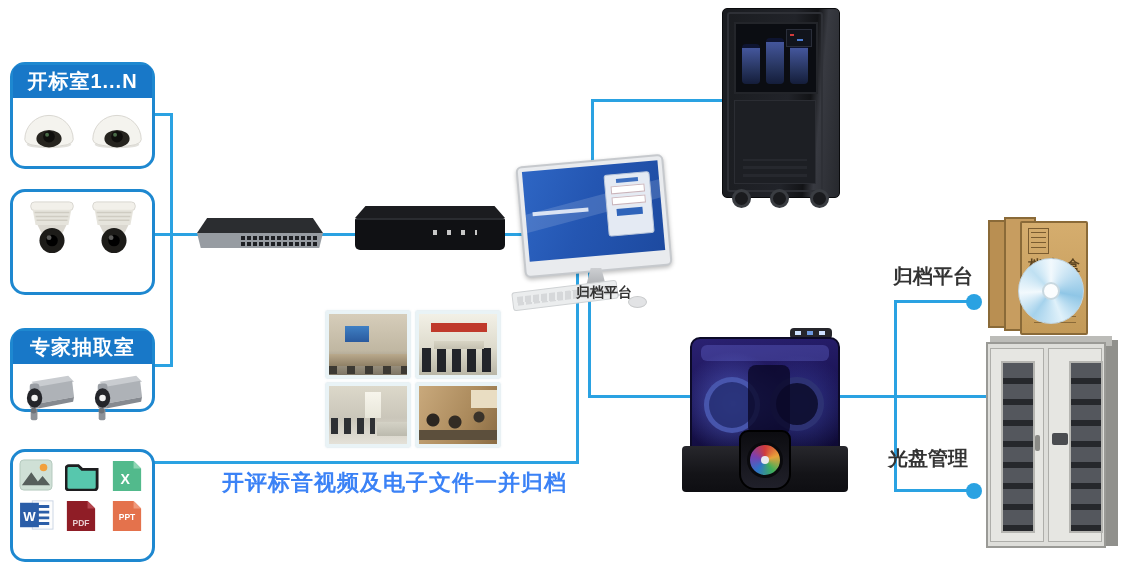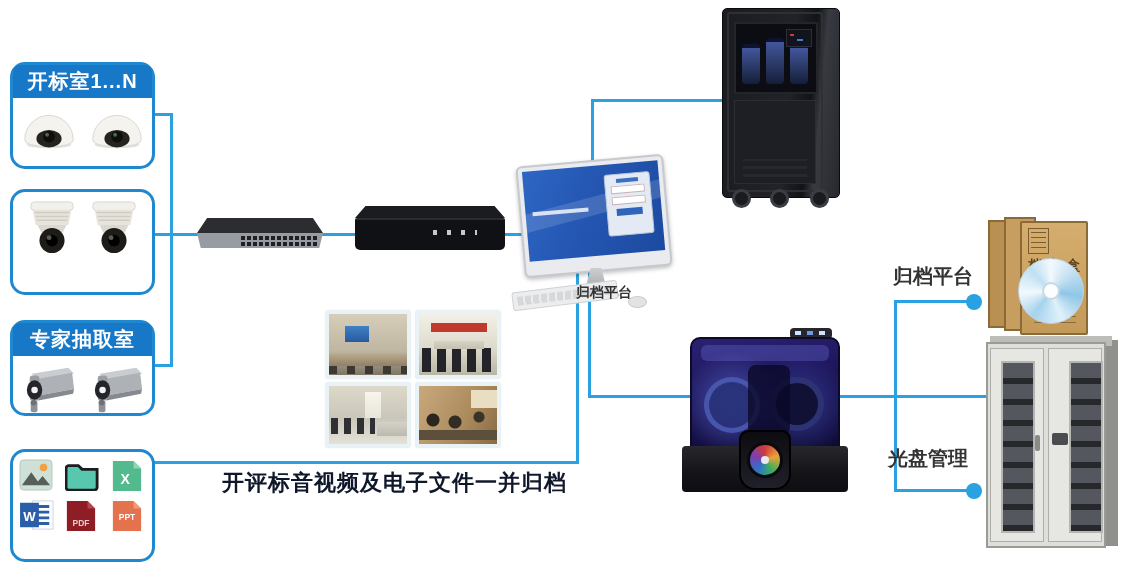--- a/index.html
+++ b/index.html
@@ -9,21 +9,21 @@
   .ln{position:absolute;background:#2aa2e2;z-index:1;}
   .dot{position:absolute;width:16px;height:16px;border-radius:50%;background:#2aa2e2;z-index:1;}
   
   .rbox{position:absolute;left:10px;width:145px;background:#fff;border:3px solid #1e88d0;
         border-radius:15px;box-sizing:border-box;z-index:2;}
   .rbox-header{height:33px;background:#1878c8;border-radius:7px 7px 0 0;color:#fff;
         font-size:20px;font-weight:bold;text-align:center;line-height:33px;letter-spacing:1px;}
   .rbox-body{display:flex;justify-content:center;align-items:center;gap:6px;padding-top:8px;}
   
   .dev-label{position:absolute;color:#333;font-weight:bold;text-align:center;z-index:3;white-space:nowrap;}
-  .caption{position:absolute;left:222px;top:468px;width:340px;color:#0f172a;font-size:22px;
+  .caption{position:absolute;left:222px;top:468px;width:340px;color:#3b82f6;font-size:22px;
            font-weight:bold;letter-spacing:1px;z-index:3;white-space:nowrap;}
   
   .switch{position:absolute;left:197px;top:218px;width:126px;height:34px;z-index:2;}
   .switch-top{height:15px;background:#2b2d30;clip-path:polygon(8% 0,92% 0,100% 100%,0 100%);}
   .switch-front{height:15px;background-color:#979ca2;clip-path:polygon(0 0,100% 0,97% 100%,3% 100%);
      background-image:repeating-linear-gradient(90deg,#1e2024 0 4px,rgba(0,0,0,0) 4px 6px),
                       repeating-linear-gradient(90deg,#1e2024 0 4px,rgba(0,0,0,0) 4px 6px);
      background-size:76px 4px,76px 4px;background-position:44px 3px,44px 9px;background-repeat:no-repeat;}
   
   .nvr{position:absolute;left:355px;top:206px;width:150px;height:46px;z-index:2;}
@@ -219,21 +219,21 @@
         <path d="M8,10 h40 l-3,16 h-34 z" fill="#e6e4dc"></path>
         <path d="M10,13 h36 M11,17 h34 M12,21 h32" stroke="#cfccc2" stroke-width="1.5" fill="none"></path>
         <path d="M13,26 h30 l-4,8 h-22 z" fill="#dbd8d0"></path>
         <circle cx="28" cy="42" r="13" fill="#1d1c19"></circle>
         <circle cx="28" cy="42" r="6" fill="#000"></circle>
         <circle cx="25" cy="39" r="2.5" fill="#5a5a58"></circle>
       </svg>
     </div>
   </div>
 
-  <div class="rbox" style="top:320px;height:96px">
+  <div class="rbox" style="top:328px;height:84px">
     <div class="rbox-header">专家抽取室</div>
     <div class="rbox-body">
       <svg width="62" height="52" viewBox="0 0 64 54">
         <path d="M14,10 L52,4 L58,10 L20,17 Z" fill="#c9ccd0"></path>
         <path d="M16,16 L56,9 L58,26 L20,33 Z" fill="#aeb2b7"></path>
         <path d="M20,33 L58,26 L57,31 L21,38 Z" fill="#868a90"></path>
         <rect x="12" y="12" width="10" height="26" rx="3" fill="#9a9ea4"></rect>
         <ellipse cx="17" cy="27" rx="8" ry="10" fill="#24252a"></ellipse>
         <circle cx="17" cy="27" r="3.4" fill="#f2f2f2"></circle>
         <rect x="13" y="38" width="7" height="12" rx="2" fill="#8e9298"></rect>

